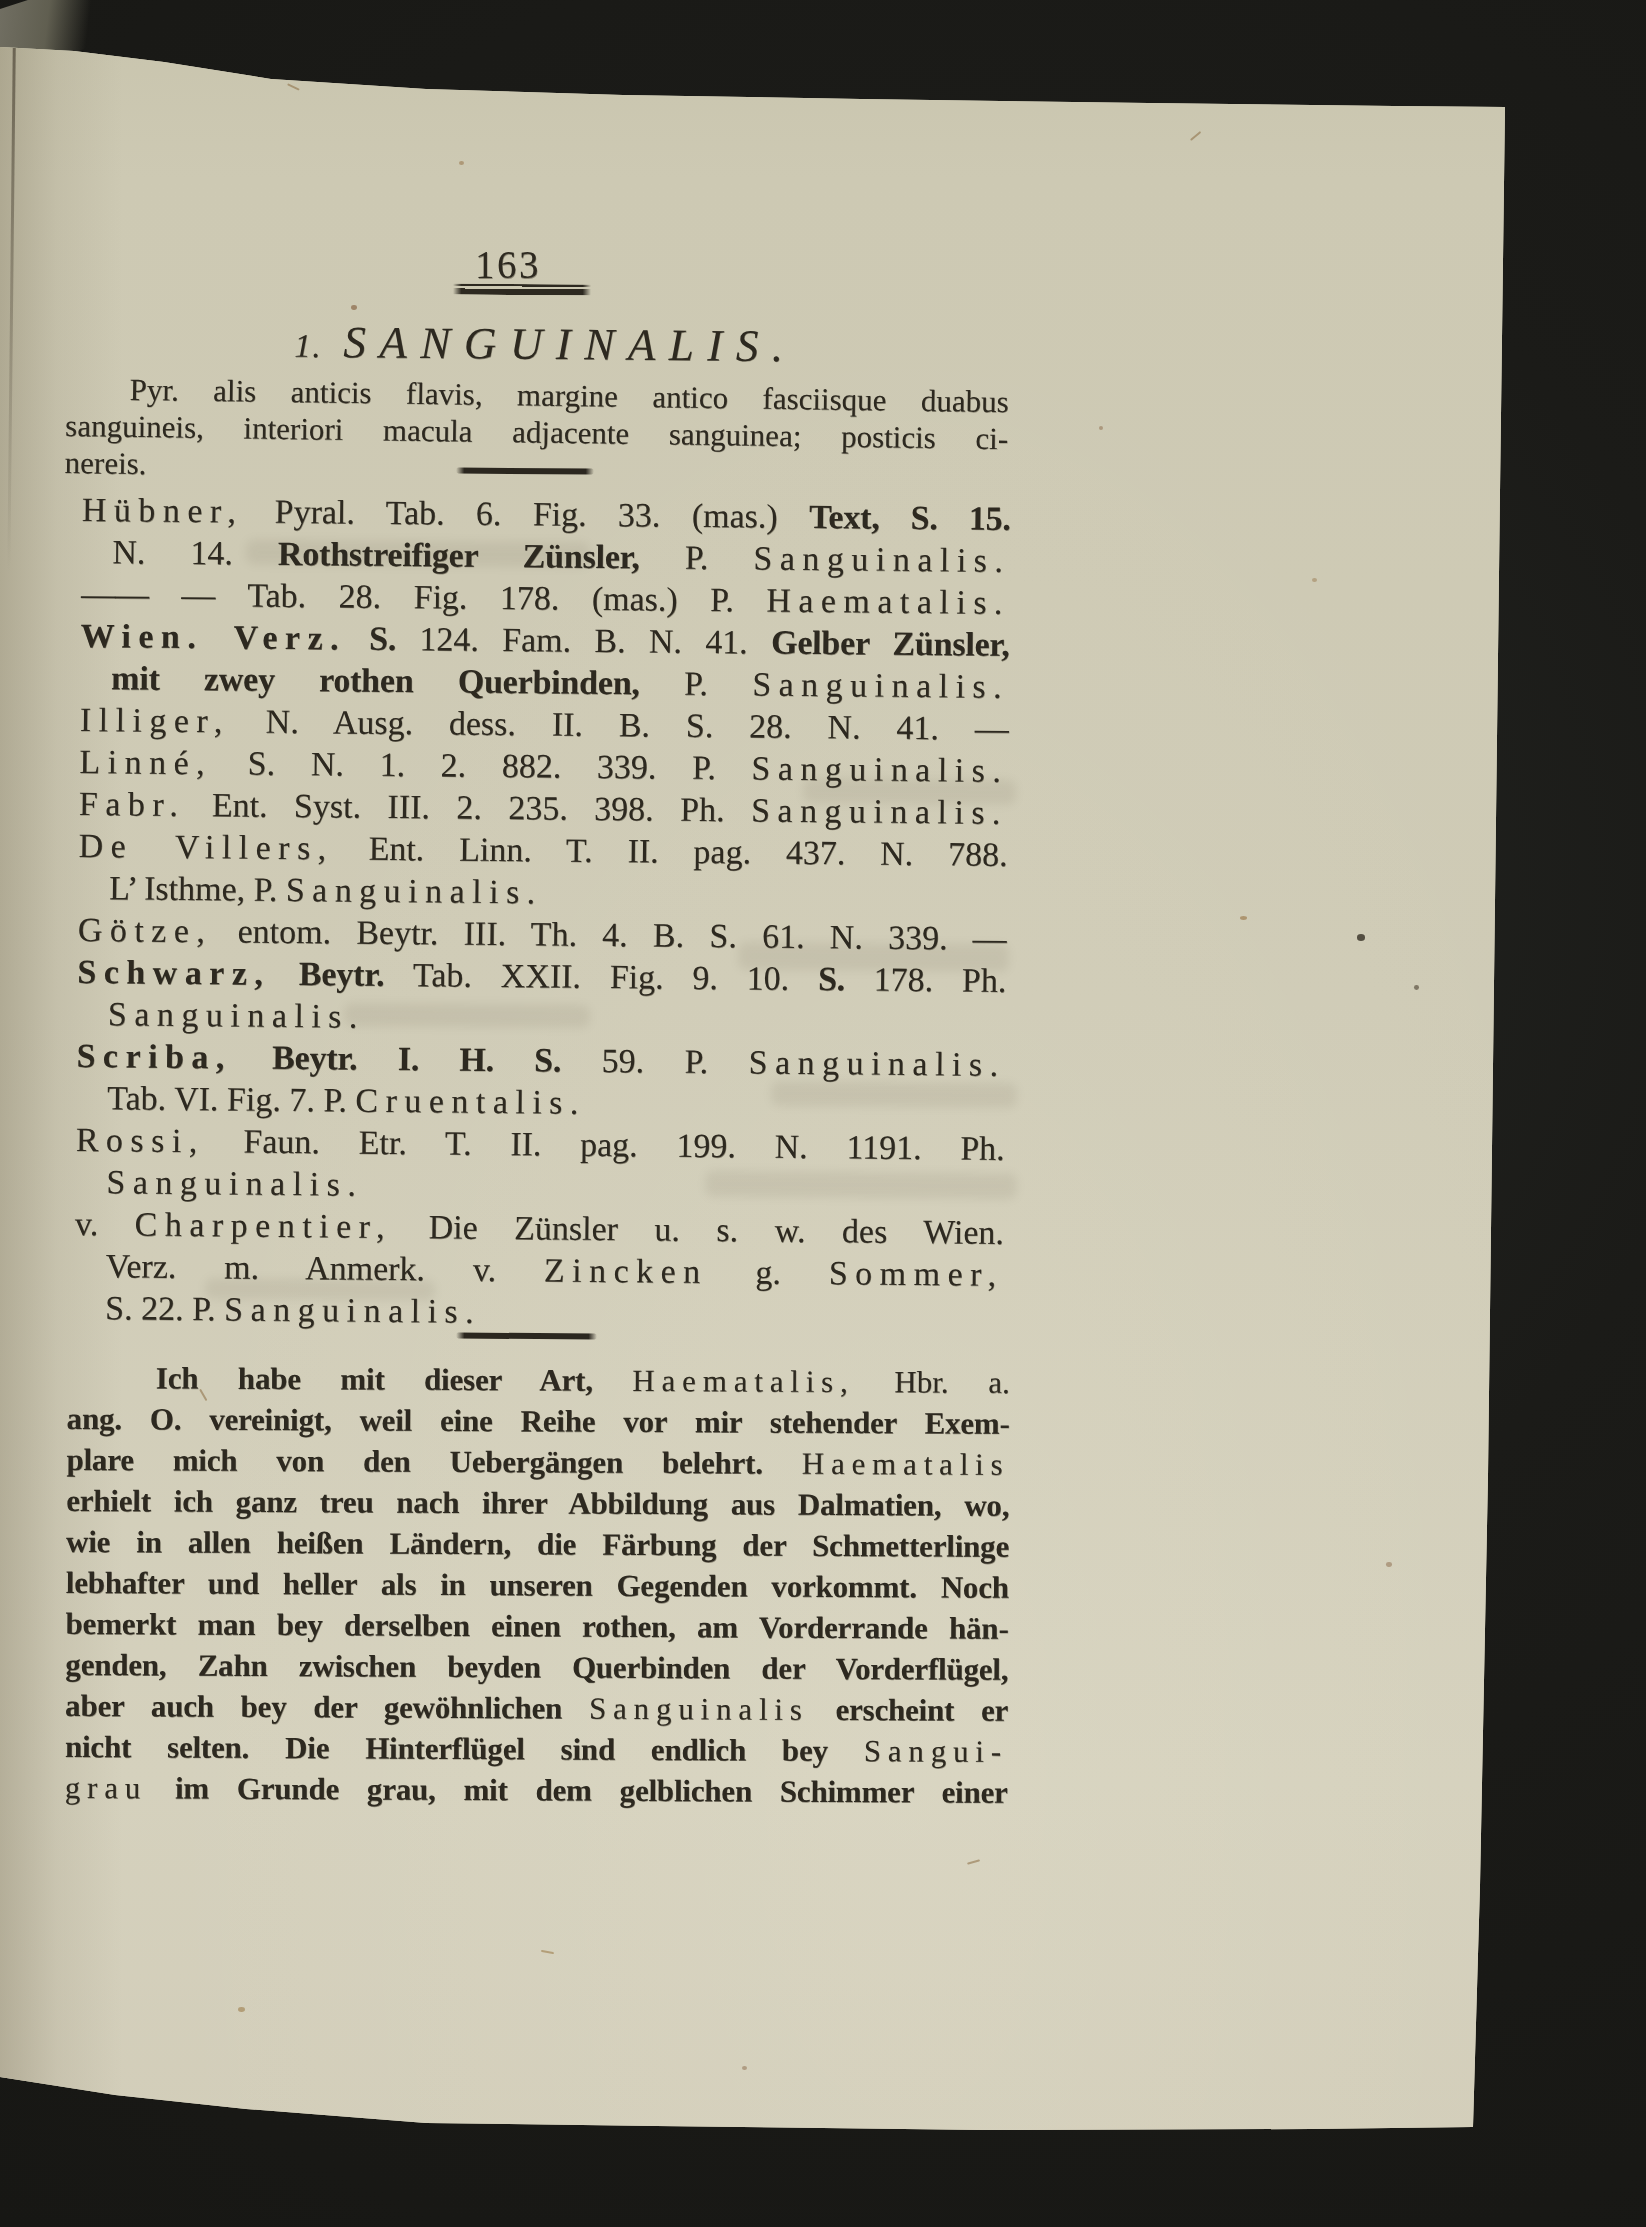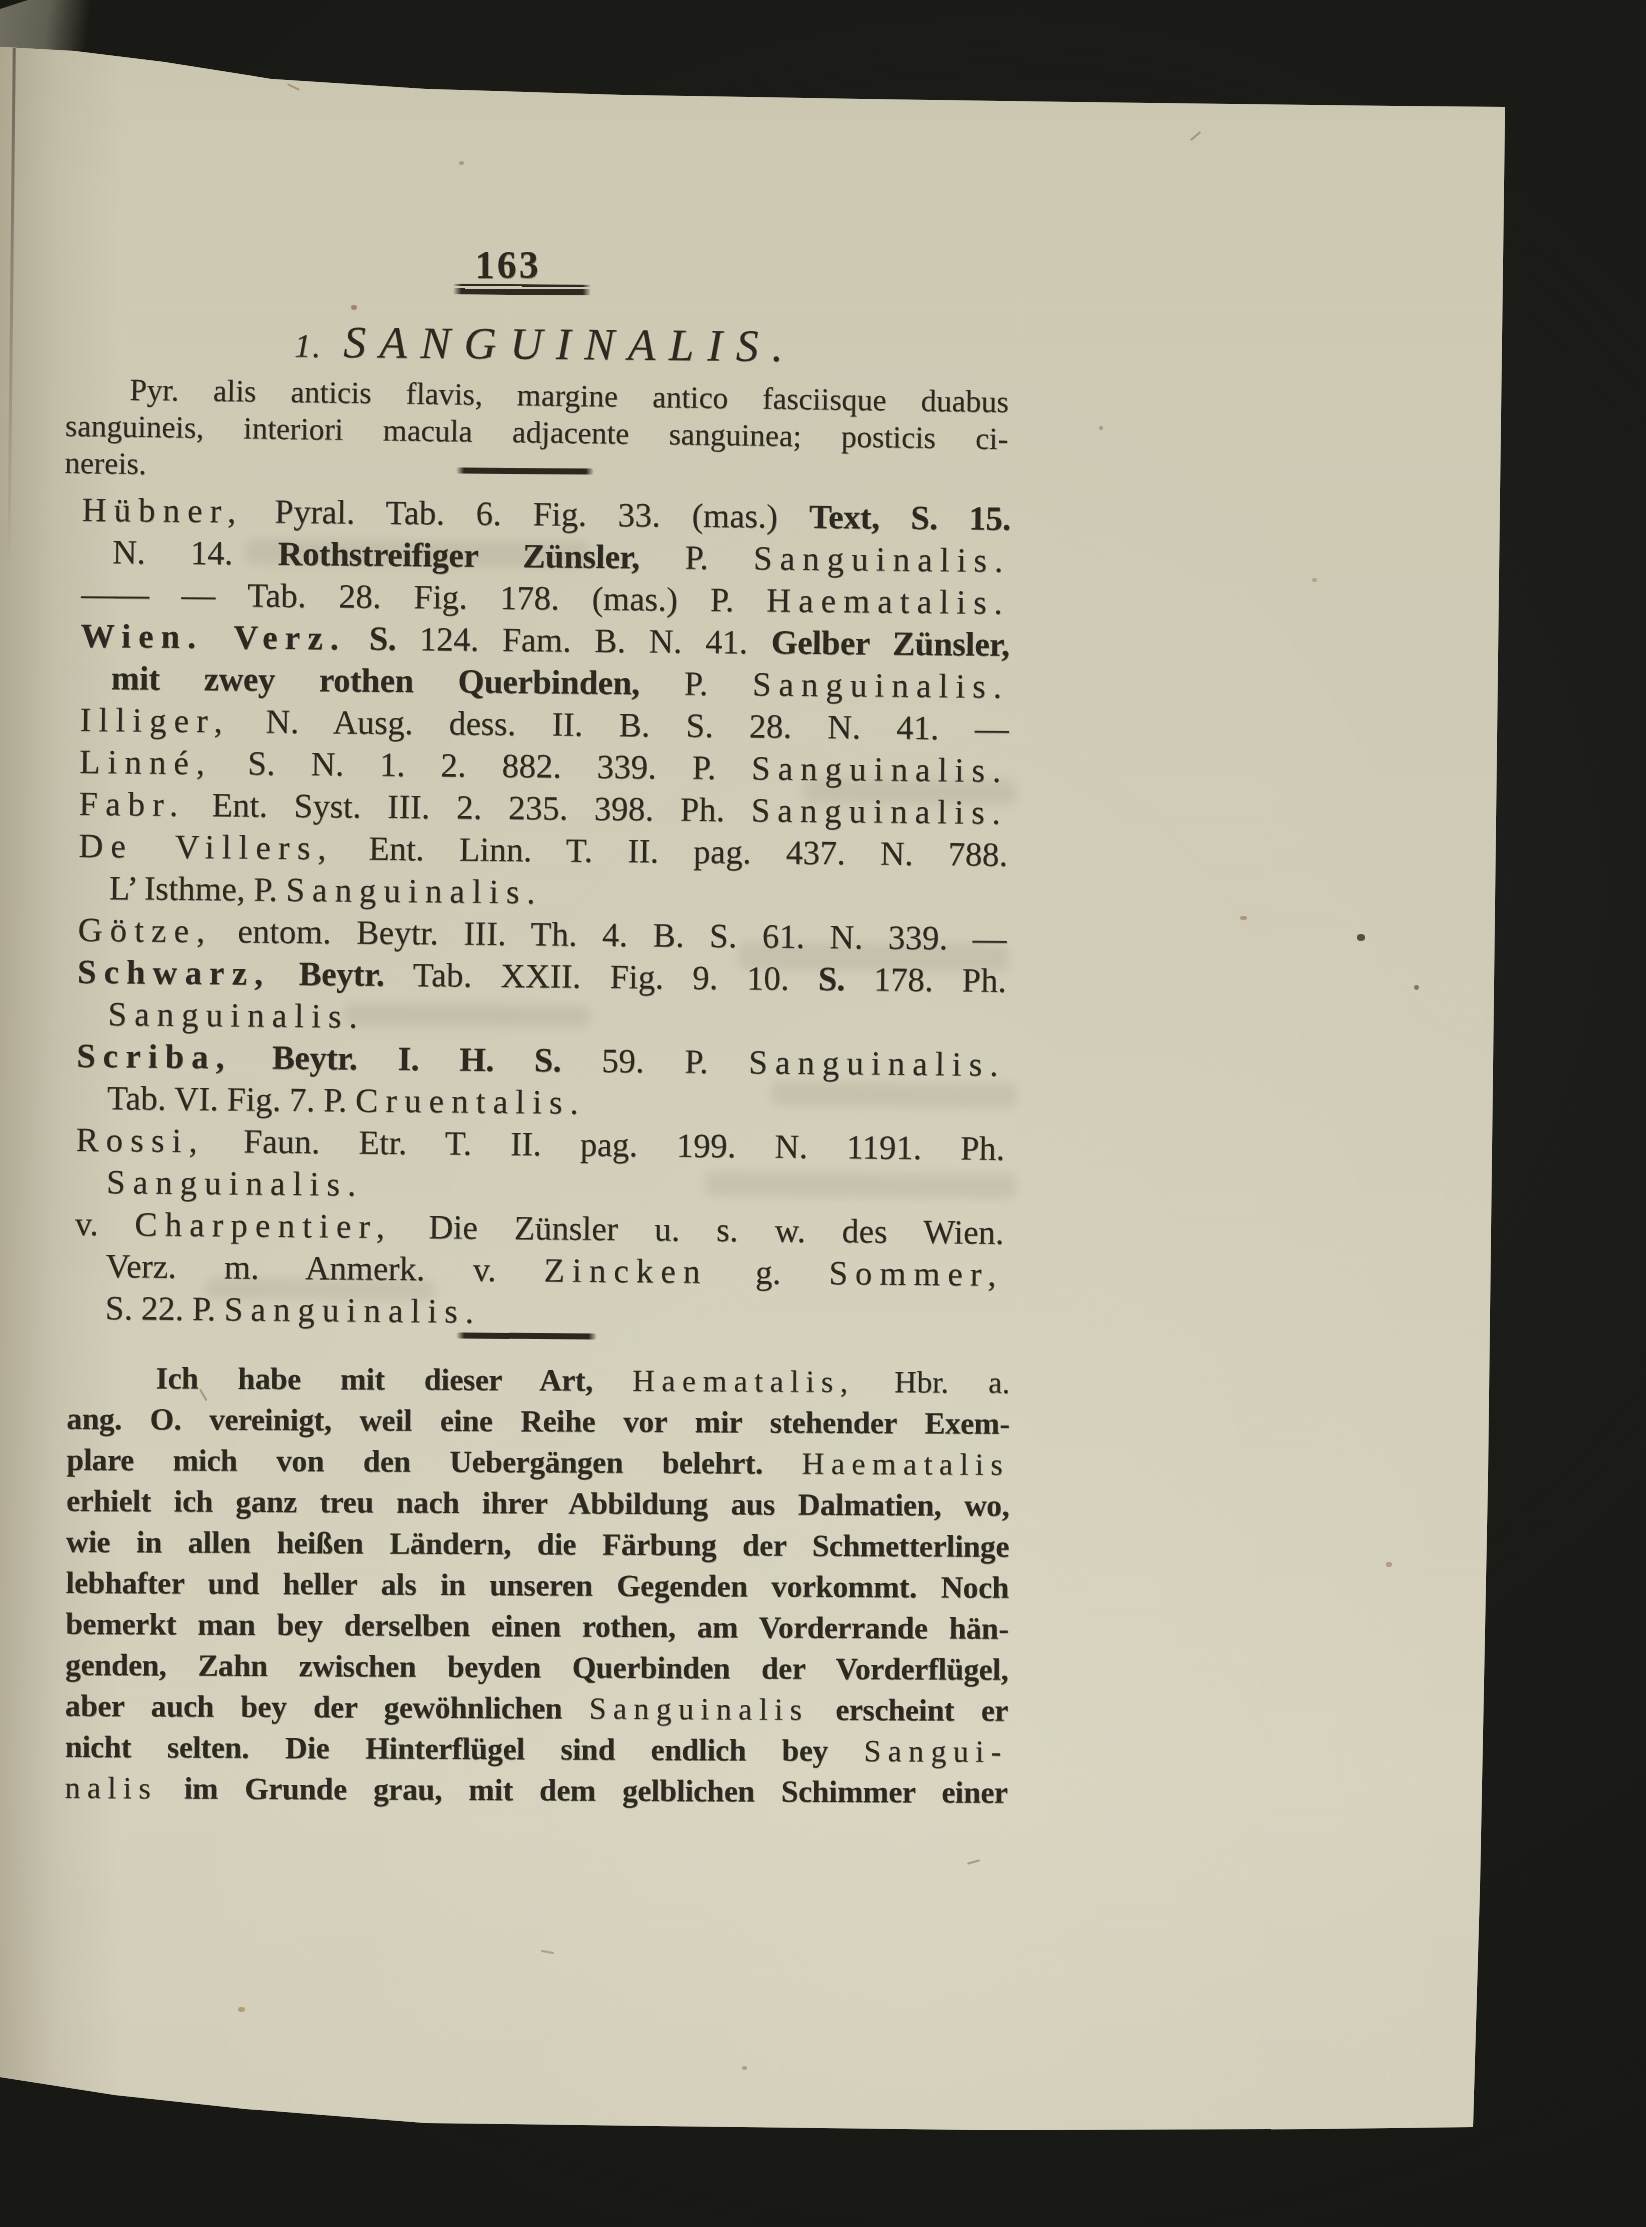--- a/index.html
+++ b/index.html
@@ -28,21 +28,21 @@
     position:absolute;left:-14.8px;top:-6.6px;width:139px;height:64px;
     background:linear-gradient(115deg,#8f8c7e 0%,#72705f 45%,rgba(60,58,50,0) 72%);
     transform:rotate(-18deg);opacity:.8;
   }
   .crease{
     position:absolute;left:9.8px;top:48px;width:2.5px;height:525px;
     background:linear-gradient(180deg,rgba(70,62,48,0.65),rgba(70,62,48,0.25) 60%,rgba(70,62,48,0));
     transform:rotate(0.6deg);
   }
   .textcol{position:absolute;color:#2d2920;text-shadow:0.5px 0.6px 0.6px rgba(52,44,30,0.45);}
-  .pagenum{left:385px;top:242px;width:246px;text-align:center;font-size:39px;letter-spacing:2.5px;font-weight:bold;}
+  .pagenum{left:385px;top:242px;width:246px;text-align:center;font-size:39px;letter-spacing:2.5px;font-weight:normal;}
   .pn-rule{
     position:absolute;left:453px;top:284px;width:138px;height:10.7px;
     background:
       linear-gradient(90deg, rgba(45,41,32,0) 0%, #2d2920 6%, #2d2920 94%, rgba(45,41,32,0) 100%);
     -webkit-mask:linear-gradient(180deg,#000 0 2.5px,transparent 2.5px 4.9px,#000 4.9px 10.7px);
             mask:linear-gradient(180deg,#000 0 2.5px,transparent 2.5px 4.9px,#000 4.9px 10.7px);
     transform:rotate(0.4deg);
   }
   .heading{left:78px;top:318px;width:935px;text-align:center;font-style:italic;transform:rotate(0.5deg);}
   .heading .idx{font-size:33px;margin-right:21px;letter-spacing:1.6px;}
@@ -145,16 +145,16 @@
       <div class="line j first"><span class="fra">Ich habe mit dieser Art, </span><span class="ant sp">Haematalis,</span><span class="ant"> Hbr. a.</span></div>
       <div class="line j"><span class="fra">ang. O. vereinigt, weil eine Reihe vor mir stehender Exem-</span></div>
       <div class="line j"><span class="fra">plare mich von den Uebergängen belehrt. </span><span class="ant sp">Haematalis</span></div>
       <div class="line j"><span class="fra">erhielt ich ganz treu nach ihrer Abbildung aus Dalmatien, wo,</span></div>
       <div class="line j"><span class="fra">wie in allen heißen Ländern, die Färbung der Schmetterlinge</span></div>
       <div class="line j"><span class="fra">lebhafter und heller als in unseren Gegenden vorkommt. Noch</span></div>
       <div class="line j"><span class="fra">bemerkt man bey derselben einen rothen, am Vorderrande hän-</span></div>
       <div class="line j"><span class="fra">genden, Zahn zwischen beyden Querbinden der Vorderflügel,</span></div>
       <div class="line j"><span class="fra">aber auch bey der gewöhnlichen </span><span class="ant sp">Sanguinalis</span><span class="fra"> erscheint er</span></div>
       <div class="line j"><span class="fra">nicht selten. Die Hinterflügel sind endlich bey </span><span class="ant sp">Sangui-</span></div>
-      <div class="line j"><span class="ant sp">nalis</span><span class="fra"> im Grunde grau, mit dem gelblichen Schimmer einer</span></div>
+      <div class="line j"><span class="ant sp">grau</span><span class="fra"> im Grunde grau, mit dem gelblichen Schimmer einer</span></div>
     </div>
 </div>
 
 
 </body></html>

